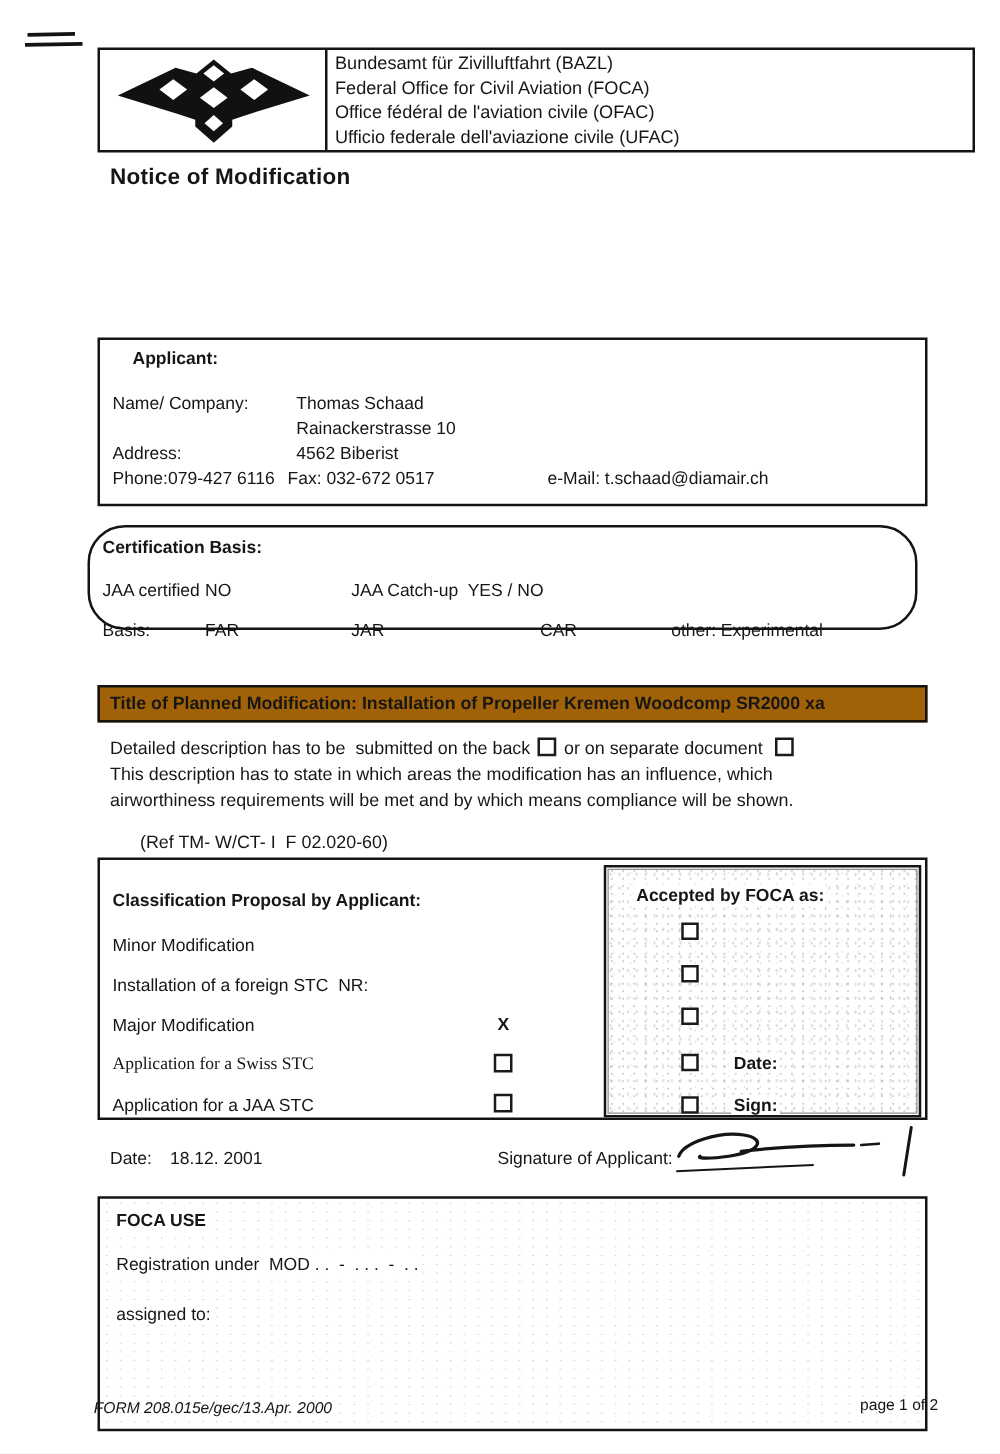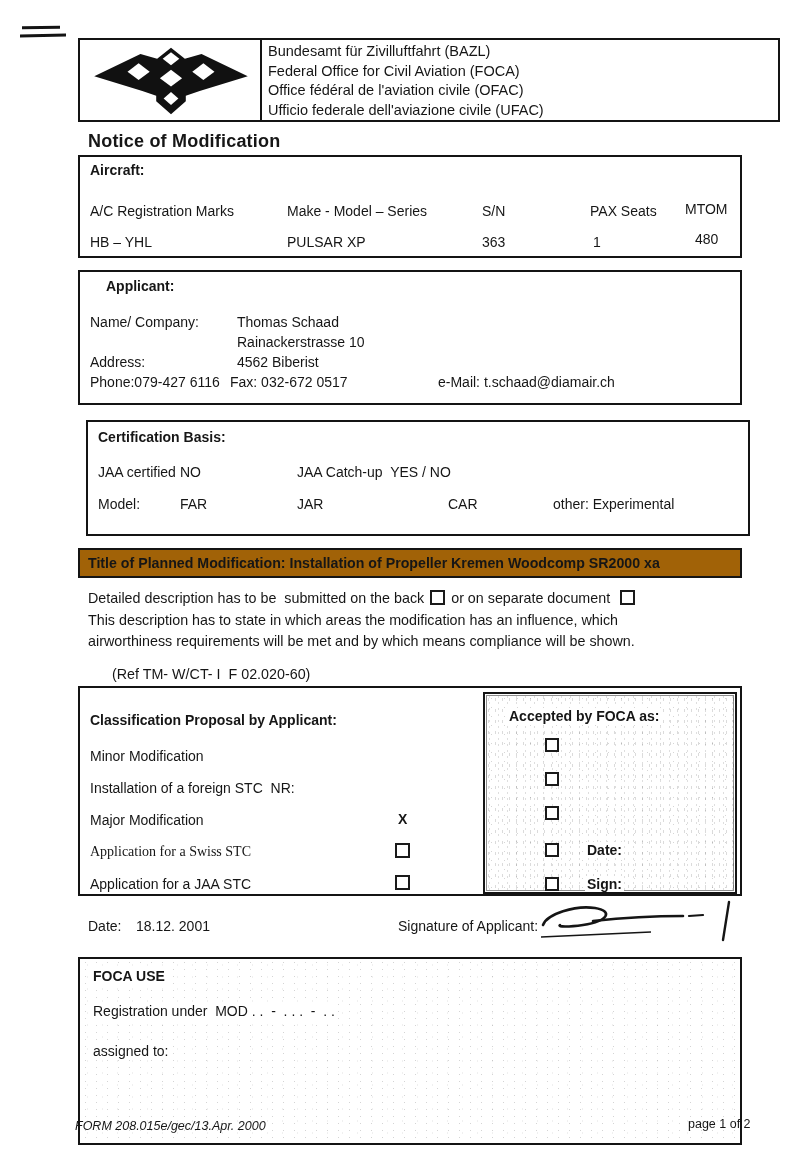--- a/index.html
+++ b/index.html
@@ -48,52 +48,39 @@
     <div class="abs hdr-lines" style="left:188px;top:2px;">
       <div>Bundesamt für Zivilluftfahrt   (BAZL)</div>
       <div>Federal Office for Civil Aviation  (FOCA)</div>
       <div>Office fédéral de l'aviation civile  (OFAC)</div>
       <div>Ufficio federale dell'aviazione civile  (UFAC)</div>
     </div>
   </div>
 
   <div class="abs title" style="left:88px;top:131px;">Notice of Modification</div>
 
-  <div class="box" style="left:78px;top:155px;width:664px;height:103px;">
-    <span class="abs b" style="left:10px;top:5px;">Aircraft:</span>
-    <span class="abs" style="left:10px;top:46px;">A/C Registration Marks</span>
-    <span class="abs" style="left:207px;top:46px;">Make - Model – Series</span>
-    <span class="abs" style="left:402px;top:46px;">S/N</span>
-    <span class="abs" style="left:510px;top:46px;">PAX Seats</span>
-    <span class="abs" style="left:605px;top:44px;">MTOM</span>
-    <span class="abs" style="left:10px;top:77px;">HB – YHL</span>
-    <span class="abs" style="left:207px;top:77px;">PULSAR XP</span>
-    <span class="abs" style="left:402px;top:77px;">363</span>
-    <span class="abs" style="left:513px;top:77px;">1</span>
-    <span class="abs" style="left:615px;top:74px;">480</span>
-  </div>
 
   <div class="box" style="left:78px;top:270px;width:664px;height:135px;">
     <span class="abs b" style="left:10px;top:6px;margin-left:16px;">Applicant:</span>
     <span class="abs" style="left:10px;top:42px;">Name/ Company:</span>
     <span class="abs" style="left:157px;top:42px;">Thomas Schaad</span>
     <span class="abs" style="left:157px;top:62px;">Rainackerstrasse 10</span>
     <span class="abs" style="left:10px;top:82px;">Address:</span>
     <span class="abs" style="left:157px;top:82px;">4562 Biberist</span>
     <span class="abs" style="left:10px;top:102px;">Phone:079-427 6116</span>
     <span class="abs" style="left:150px;top:102px;">Fax: 032-672 0517</span>
     <span class="abs" style="left:358px;top:102px;">e-Mail: t.schaad@diamair.ch</span>
   </div>
 
-  <div class="box" style="left:86px;top:420px;width:664px;height:116px;">
+  <div class="box" style="left:70px;top:420px;width:664px;height:84px;border-radius:30px;">
     <span class="abs b" style="left:10px;top:7px;">Certification Basis:</span>
     <span class="abs" style="left:10px;top:42px;">JAA certified</span>
     <span class="abs" style="left:92px;top:42px;">NO</span>
     <span class="abs" style="left:209px;top:42px;">JAA Catch-up  YES / NO</span>
-    <span class="abs" style="left:10px;top:74px;">Model:</span>
+    <span class="abs" style="left:10px;top:74px;">Basis:</span>
     <span class="abs" style="left:92px;top:74px;">FAR</span>
     <span class="abs" style="left:209px;top:74px;">JAR</span>
     <span class="abs" style="left:360px;top:74px;">CAR</span>
     <span class="abs" style="left:465px;top:74px;">other: Experimental</span>
   </div>
 
   <div class="thinbox" style="left:78px;top:548px;width:664px;height:30px;">
     <span class="abs b" style="left:8px;top:5px;font-size:14.2px;">Title of Planned Modification: Installation of Propeller Kremen Woodcomp SR2000 xa</span>
   </div>
 

